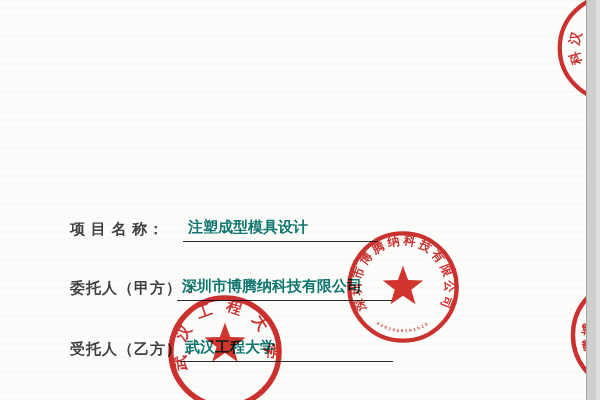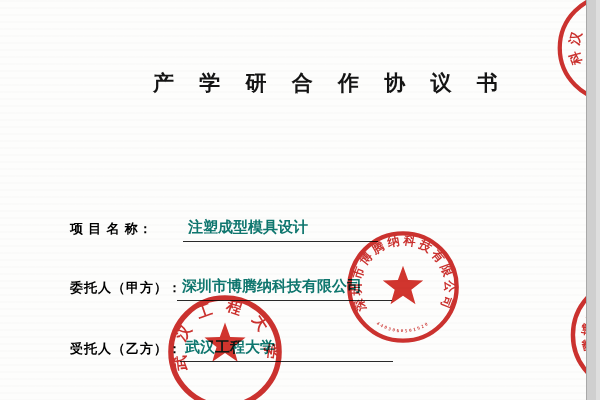--- a/index.html
+++ b/index.html
@@ -25,21 +25,21 @@
     z-index:30;
   }
   .title{
     position:absolute;left:153px;top:69px;margin:0;
     font-size:21px;font-weight:bold;letter-spacing:10px;color:#141414;
     white-space:nowrap;
   }
   .field{position:absolute;height:24px;white-space:nowrap;}
   .field .label{
     position:absolute;left:0;top:0;
-    font-size:13px;font-weight:bold;letter-spacing:1px;color:#000000;
+    font-size:15px;font-weight:bold;letter-spacing:1px;color:#404040;
   }
   .field .value{
     position:absolute;top:-2px;height:24px;
     border-bottom:1.6px solid #2a2a2a;
     font-size:15px;font-weight:600;color:#0f766e;
     padding-left:5px;box-sizing:border-box;
   }
   .field-1{left:70px;top:220px;}
   .field-1 .value{left:113px;width:195px;}
   .field-2{left:70px;top:279px;}
@@ -53,21 +53,20 @@
   .stamp-topright{left:555px;top:-9px;width:114px;height:114px;}
   .stamp-rightedge{left:569px;top:276px;width:118px;height:118px;}
   .seal-text{font-family:"Liberation Serif","DejaVu Serif",serif;font-weight:bold;}
 </style>
 </head>
 <body>
 
 <div class="page">
   <div class="content">
 
-    <h1 class="title">产 学 研 合 作 协 议 书</h1>
 
     <div class="field field-1">
       <span class="label">项 目 名 称：</span>
       <span class="value">注塑成型模具设计</span>
     </div>
 
     <div class="field field-2">
       <span class="label">委托人（甲方）：</span>
       <span class="value">深圳市博腾纳科技有限公司</span>
     </div>

